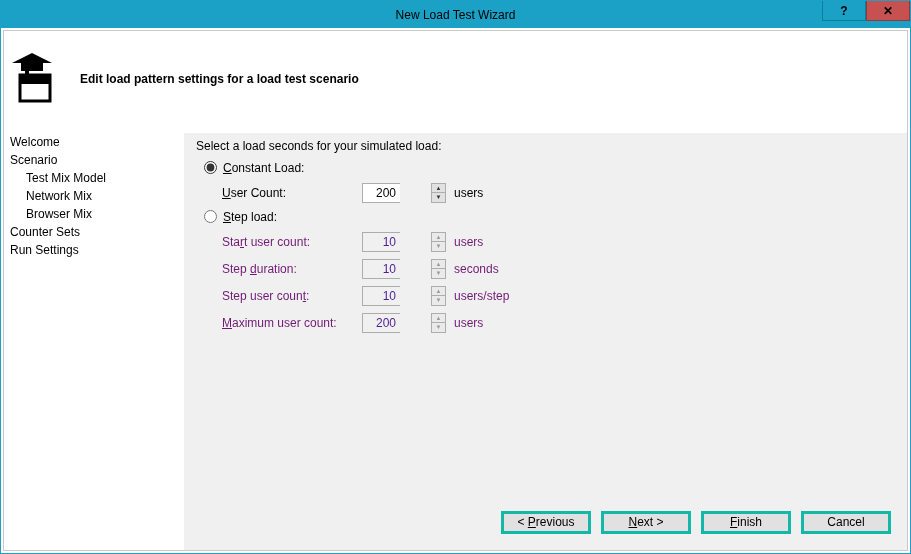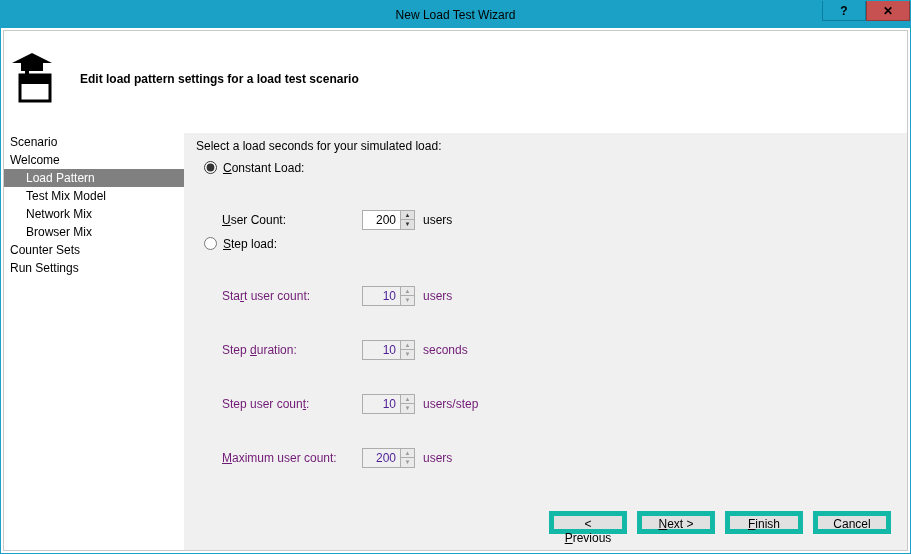--- a/index.html
+++ b/index.html
@@ -18,32 +18,32 @@
   .header-title { font-weight:bold; font-size:12px; color:#000; }
   .body { display:flex; flex:1; overflow:hidden; }
   .nav { width:180px; padding-top:0; }
   .nav-item { padding:2px 0 2px 6px; font-size:12px; cursor:default; }
   .nav-item.child { padding-left:22px; }
   .nav-item.selected { background:#808080; color:#fff; }
   .main { flex:1; background:#f0f0f0; padding:6px 12px 0 12px; position:relative; }
   .main .heading { font-size:12px; margin-bottom:4px; }
   .radio-row { display:flex; gap:6px; padding:4px 0 4px 8px; }
   .fields { padding-left:26px; }
-  .field-row { display:flex; align-items:center; height:27px;margin-top:27px; }
+  .field-row { display:flex; align-items:center; height:27px; }
   .field-row .lbl { width:140px; font-size:12px;}
-  .spinner { display:flex; align-items:stretch; height:20px; }
+  .spinner { display:flex; align-items:stretch; height:20px;gap:31px; }
   .spinner input { width:38px; height:20px; border:1px solid #adadad; border-right:none; text-align:right; padding:0 4px; font-size:12px; background:#fff; }
   .spinner input:disabled { background:#f0f0f0; color:#4c1d95; }
   .spinner .sp-btns { display:flex; flex-direction:column; width:15px; border:1px solid #adadad; }
   .spinner .sp-btns div { flex:1; background:#e1e1e1; display:flex; align-items:center; justify-content:center; font-size:6px; line-height:1; color:#333; }
   .spinner .sp-btns div:first-child { border-bottom:1px solid #adadad; }
   .spinner.disabled .sp-btns div { color:#9a9a9a; background:#eaeaea;}
   .unit { margin-left:8px; font-size:12px; }
   .footer { height:56px; display:flex; justify-content:flex-end; align-items:center; gap:10px; padding-right:16px; background:#f0f0f0;}
-  .footer button { width:78px; height:23px; background:#e1e1e1; border:5px solid #14b8a6; font-size:12px; font-family:inherit; cursor:default;}
+  .footer button { width:90px; height:23px; background:#e1e1e1; border:3px solid #14b8a6; font-size:12px; font-family:inherit; cursor:default;}
   input[type=radio]{ margin:0; width:13px; height:13px; accent-color:#333;}
   .und { text-decoration: underline; text-decoration-thickness:1px;}
   .disabled-text { color:#701a75; }
 </style>
 </head>
 <body>
 
 <div class="window">
   <div class="titlebar">
     <div class="title">New Load Test Wizard</div>
@@ -68,23 +68,22 @@
             <rect x="10" y="22" width="30" height="9" fill="#000"></rect>
             <rect x="15" y="16" width="4" height="8" fill="#000"></rect>
           </svg>
         </div>
         <div class="header-title">Edit load pattern settings for a load test scenario</div>
       </div>
 
       <div class="body">
 
         <div class="nav" id="nav">
+            <div class="nav-item">Welcome</div>
             <div class="nav-item">Scenario</div>
-            <div class="nav-item">Welcome</div>
-            <div class="nav-item child selected">Load Pattern</div>
             <div class="nav-item child">Test Mix Model</div>
             <div class="nav-item child">Network Mix</div>
             <div class="nav-item child">Browser Mix</div>
             <div class="nav-item">Counter Sets</div>
             <div class="nav-item">Run Settings</div>
           </div>
 
         <div class="main">
           <div class="heading">Select a load seconds for your simulated load:</div>
 

